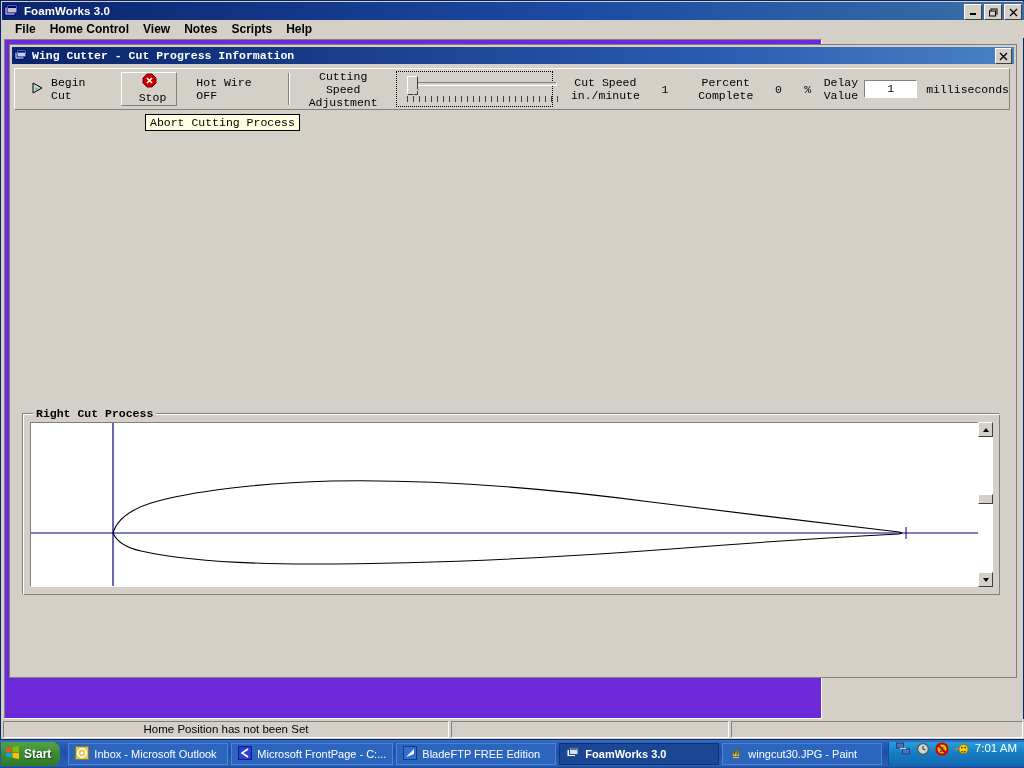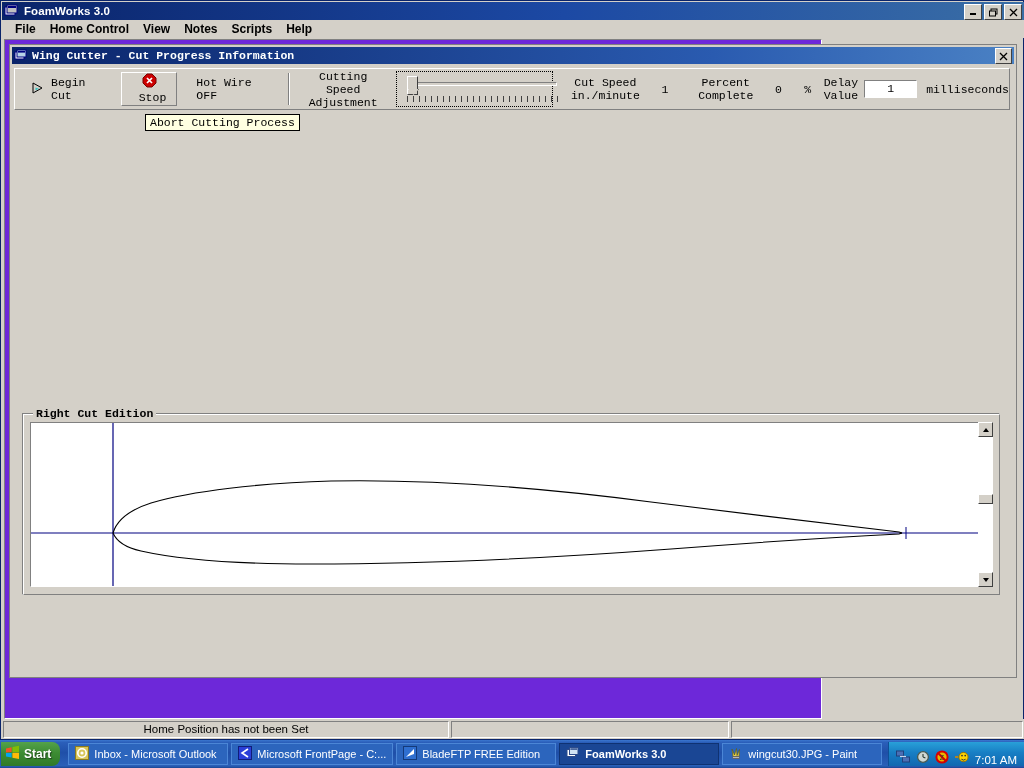--- a/index.html
+++ b/index.html
@@ -112,21 +112,21 @@
   .startbtn{height:24px;margin:2px 4px 2px 1px;padding:0 9px 0 4px;
             background:linear-gradient(to bottom,#54a24a 0%,#3d8c33 45%,#2f7a28 100%);
             border-radius:0 8px 8px 0;display:flex;align-items:center;gap:4px;
             color:#fff;font-weight:bold;font-size:12px;
             text-shadow:1px 1px 1px rgba(0,0,0,0.5);}
   .tasks{display:flex;align-items:center;gap:3px;flex:1;padding-left:4px;}
   .task{height:22px;min-width:160px;max-width:180px;padding:0 6px;display:flex;align-items:center;
         gap:5px;background:#2c65bd;border:1px solid #4b86d6;color:#fff;font-size:11px;
         box-sizing:border-box;overflow:hidden;white-space:nowrap;}
   .task.active{background:#1a4694;border-color:#0f3272;font-weight:bold;}
-  .tray{height:24px;display:flex;align-items:flex-end;gap:5px;padding:0 7px;margin-right:0px;
+  .tray{height:24px;display:flex;align-items:flex-start;gap:5px;padding:0 7px;margin-right:0px;
         background:linear-gradient(to bottom,#29a0d8 0%,#177ec4 45%,#1268b0 100%);
         border-left:1px solid #0e4f96;color:#fff;font-size:11.5px;}
 
   .ic{display:inline-block;position:relative;}
 </style>
 </head>
 <body>
 
 <div class="app">
 
@@ -250,21 +250,21 @@
           </div>
           <div class="tedit">1</div>
           <div style="font-size:11.5px;margin-left:9px">milliseconds</div>
         </div>
 
         <div class="tooltip" style="left:133px;top:67px;">Abort Cutting Process</div>
 
 
         <div class="groupbox" style="left:10px;top:366px;width:978px;height:182px;">
           <div class="gb2"></div>
-          <div class="gbtitle">Right Cut Edition</div>
+          <div class="gbtitle">Right Cut Process</div>
 
           <div class="canvas" style="left:7px;top:8px;width:952px;height:165px;">
             <svg width="950" height="163" viewBox="0 0 950 163">
               <line x1="0" y1="110" x2="950" y2="110" stroke="#000080" stroke-width="1.2"></line>
               <line x1="82" y1="0" x2="82" y2="163" stroke="#000080" stroke-width="1.2"></line>
               <line x1="875" y1="104" x2="875" y2="116" stroke="#000080" stroke-width="1"></line>
               <path d="M82,110 C85,100 95,88 120,80 C160,68 230,60 300,58
                        C400,56 520,66 620,79 C700,89 790,100 868,109 L871,110" fill="none" stroke="#000000" stroke-width="1.1"></path>
               <path d="M82,110 C85,117 92,124 110,128 C150,137 210,141 280,141
                        C390,141 520,135 640,126 C730,119 810,114 868,111 L871,110" fill="none" stroke="#000000" stroke-width="1.1"></path>

